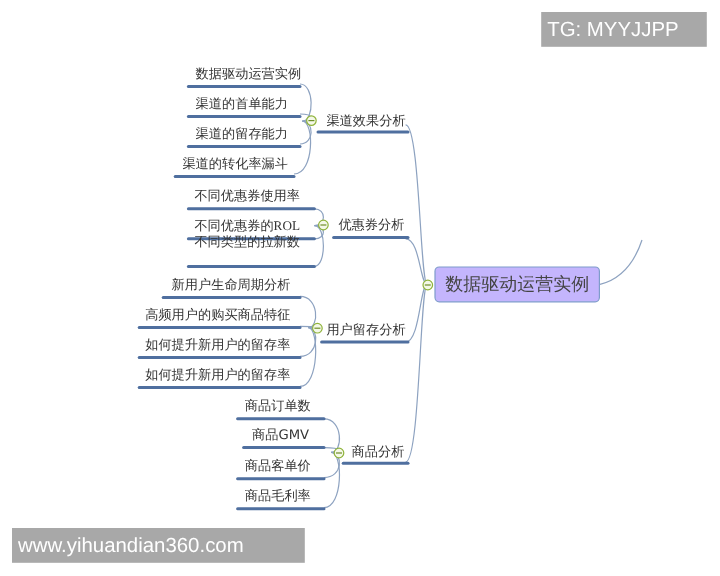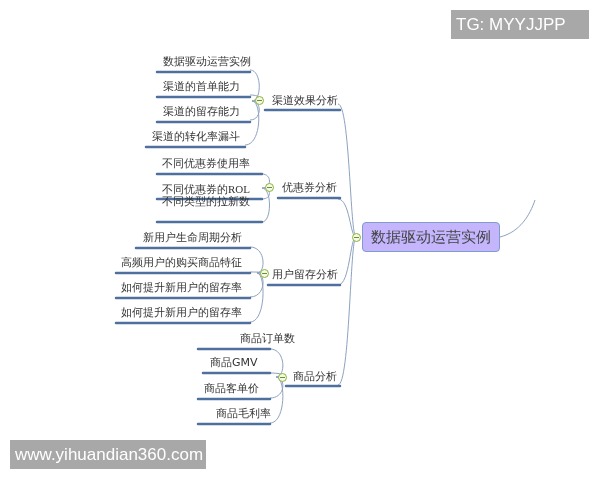--- a/index.html
+++ b/index.html
@@ -8,21 +8,21 @@
   svg.lines { position:absolute; left:0; top:0; }
   .lbl { position:absolute; font-size:11px; color:#333; white-space:nowrap; line-height:14px; }
   .root { position:absolute; left:362px; top:222px; width:138px; height:30px;
           background:#c4b5fd; border:1.5px solid #7f9ccb; border-radius:4px;
           box-sizing:border-box; font-size:15px; color:#444; text-align:center; line-height:28px; }
   .collapse { position:absolute; width:7px; height:7px; border:1px solid #8fb33a; border-radius:50%;
               background:#f4f8e8; box-sizing:content-box; }
   .collapse::after { content:""; position:absolute; left:1px; top:3px; width:5px; height:1px; background:#6f8f2a; }
   .wm { position:absolute; background:#a8a8a8; color:#fff; font-family:"Liberation Sans", sans-serif; }
   .wm-tg { left:451px; top:10px; width:138px; height:29px; font-size:17px; line-height:29px; padding-left:5px; box-sizing:border-box; }
-  .wm-url { left:10px; top:440px; width:196px; height:29px; font-size:17px; line-height:29px; padding-left:5px; box-sizing:border-box; }
+  .wm-url { left:10px; top:440px; width:244px; height:29px; font-size:17px; line-height:29px; padding-left:5px; box-sizing:border-box; }
 </style>
 </head>
 <body>
 
 <svg class="lines" width="600" height="480">
 
   <g fill="none" stroke="#8da2c0" stroke-width="1">
     <path d="M356 237 C350 237 350 104 338 104"></path>
     <path d="M356 237 C350 237 350 199 338 199"></path>
     <path d="M356 237 C350 237 350 285 338 285"></path>
@@ -91,19 +91,19 @@
 
 <div class="collapse" style="left:260px;top:269px;"></div>
 <div class="lbl" style="left:272px;top:268px;">用户留存分析</div>
 <div class="lbl" style="left:143px;top:231px;">新用户生命周期分析</div>
 <div class="lbl" style="left:121px;top:256px;">高频用户的购买商品特征</div>
 <div class="lbl" style="left:121px;top:281px;">如何提升新用户的留存率</div>
 <div class="lbl" style="left:121px;top:306px;">如何提升新用户的留存率</div>
 
 <div class="collapse" style="left:278px;top:373px;"></div>
 <div class="lbl" style="left:293px;top:370px;">商品分析</div>
-<div class="lbl" style="left:204px;top:332px;margin-left:36px;">商品订单数</div>
+<div class="lbl" style="left:204px;top:332px;">商品订单数</div>
 <div class="lbl" style="left:210px;top:356px;">商品GMV</div>
 <div class="lbl" style="left:204px;top:382px;">商品客单价</div>
-<div class="lbl" style="left:216px;top:407px;">商品毛利率</div>
+<div class="lbl" style="left:204px;top:407px;">商品毛利率</div>
 
 <div class="wm wm-tg">TG: MYYJJPP</div>
 <div class="wm wm-url">www.yihuandian360.com</div>
 
 </body></html>

